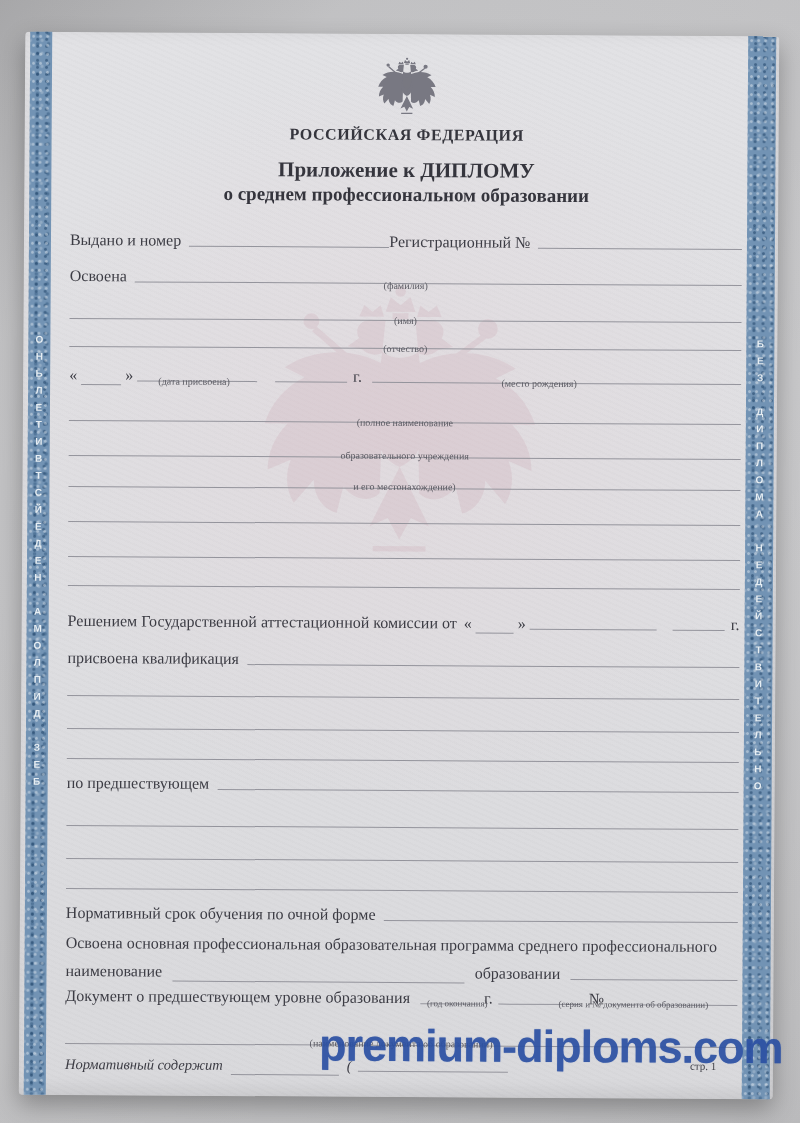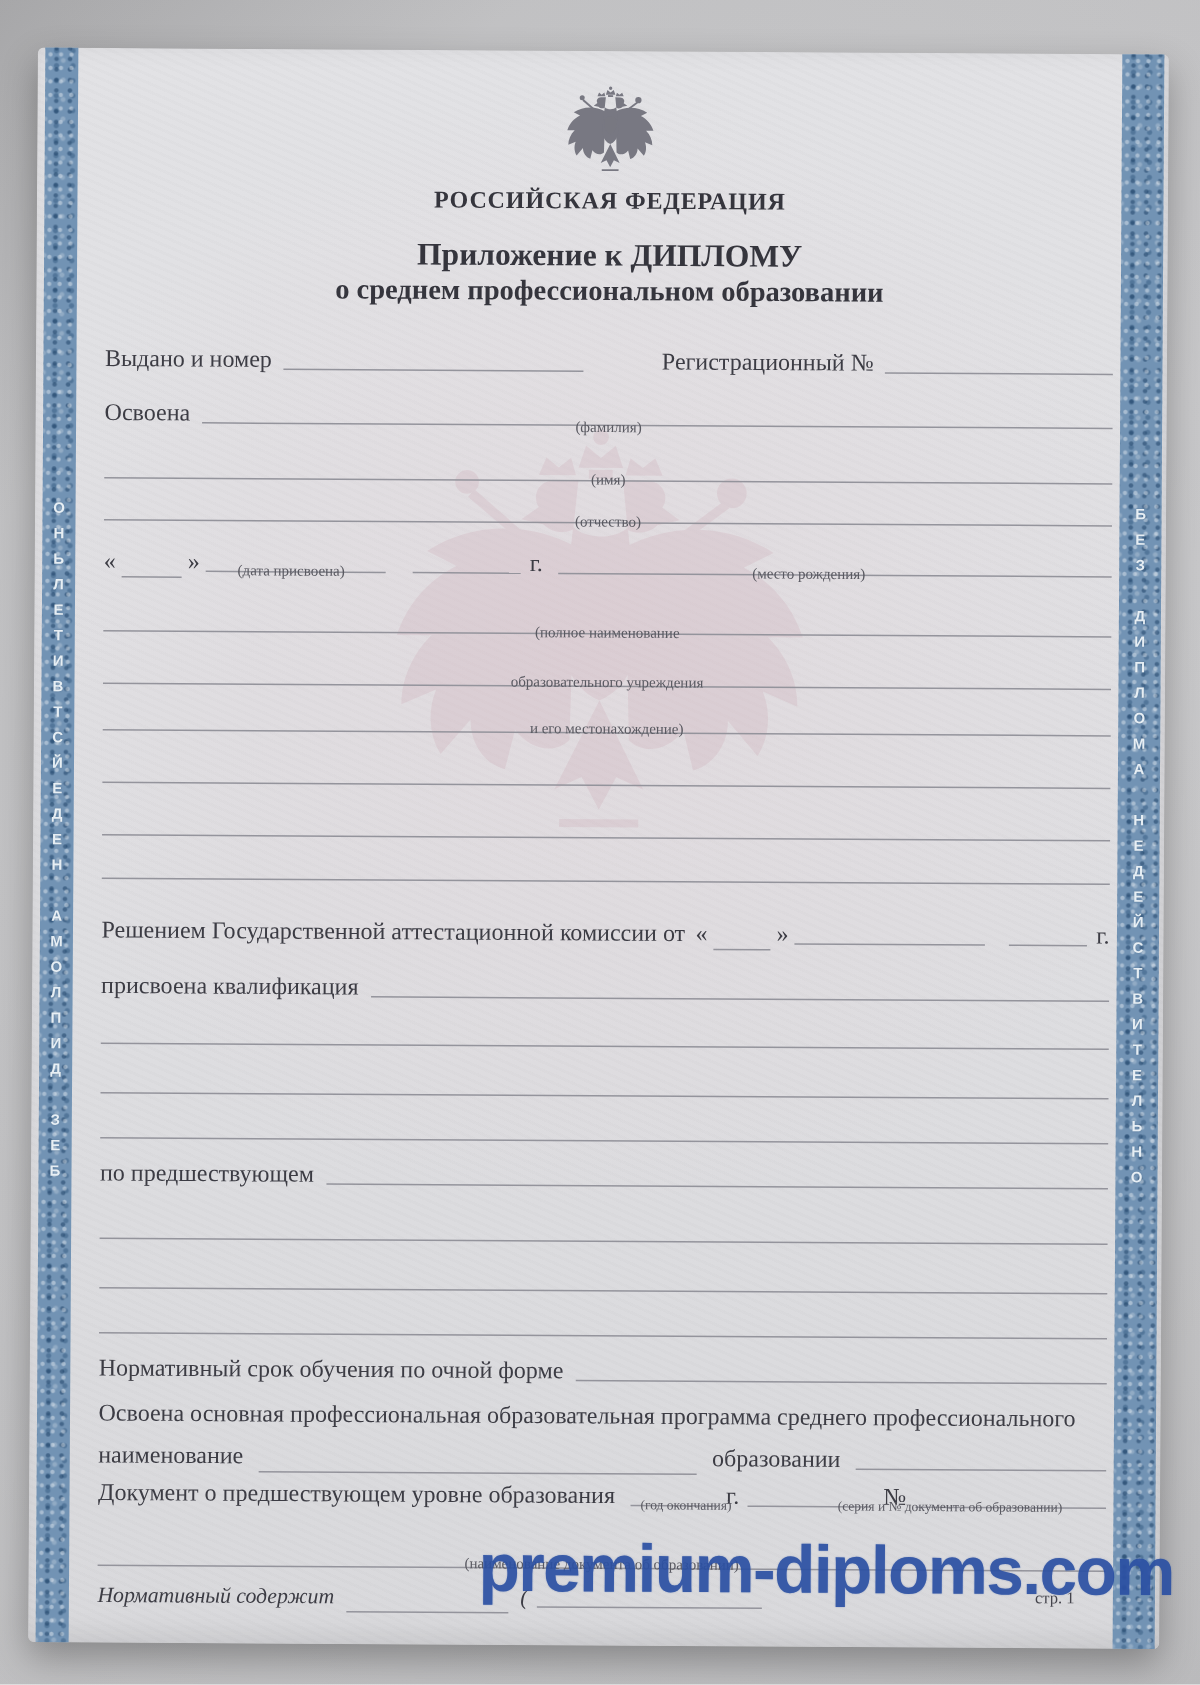--- a/index.html
+++ b/index.html
@@ -115,21 +115,21 @@
       <use href="#imperial-eagle"></use>
     </svg>
 
     <div class="hdr country">РОССИЙСКАЯ ФЕДЕРАЦИЯ</div>
     <div class="hdr title1">Приложение к ДИПЛОМУ</div>
     <div class="hdr title2">о среднем профессиональном образовании</div>
 
     <div class="row" style="top:198px">
       <span class="lbl">Выдано и номер</span>
       <span class="fill fx" style="width:200px;margin-left:8px"></span>
-      <span class="lbl" style="margin-left:52px">Регистрационный №</span>
+      <span class="lbl" style="">Регистрационный №</span>
       <span class="fill" style="margin-left:8px"></span>
     </div>
 
     <div class="row" style="top:234px">
       <span class="lbl">Освоена</span>
       <span class="fill" style="margin-left:8px"></span>
     </div>
     <div class="hintrow" style="top:246px">(фамилия)</div>
 
     <div class="row" style="top:271px">

